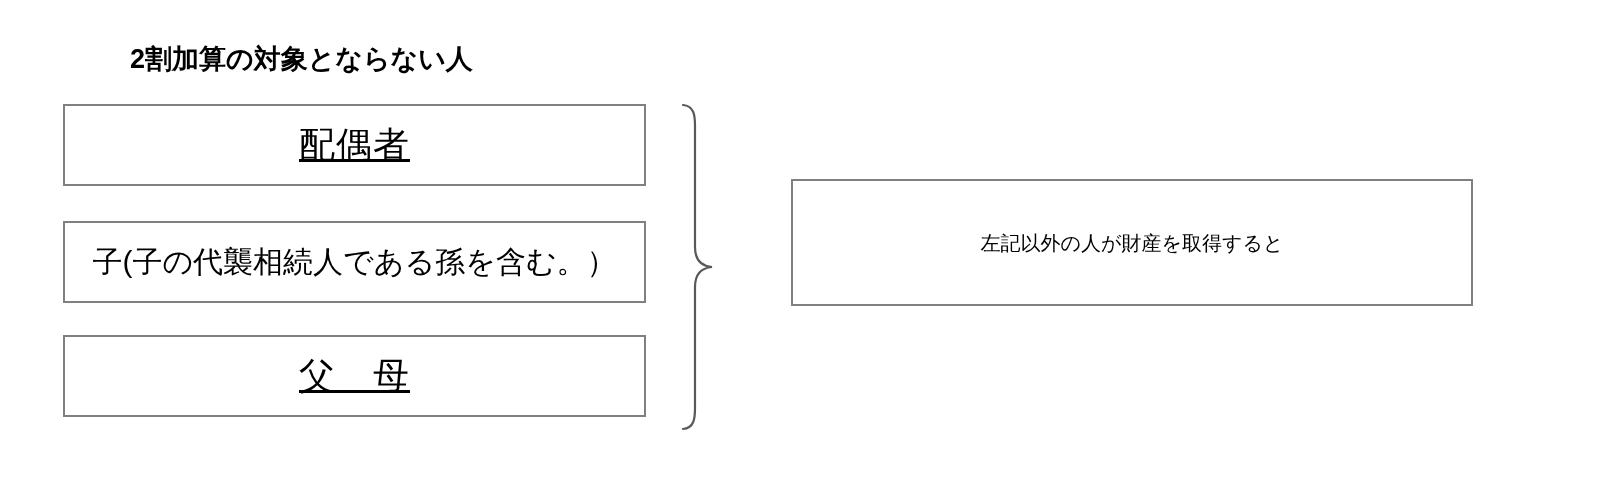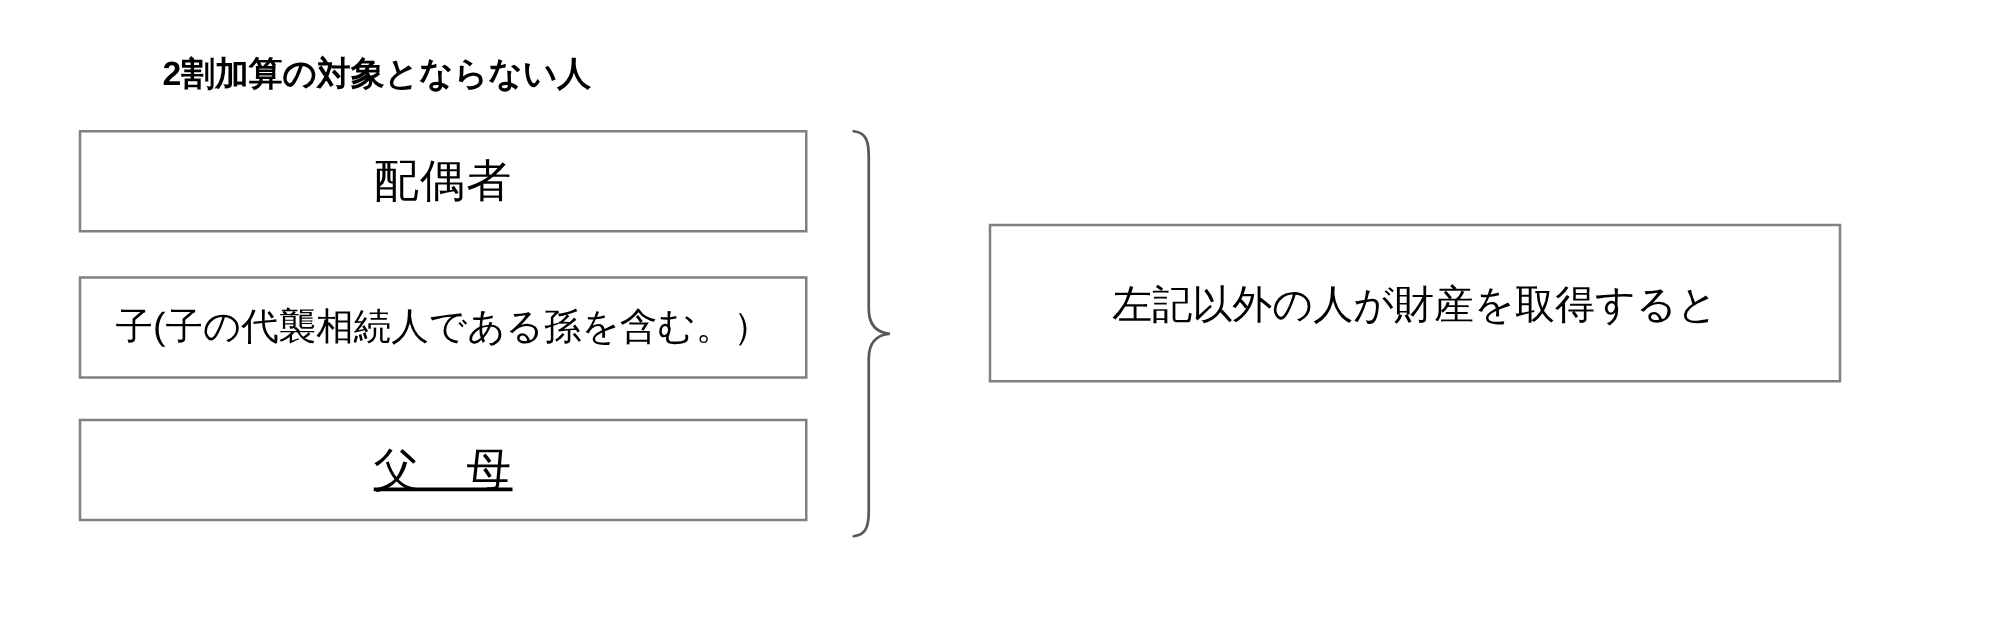--- a/index.html
+++ b/index.html
@@ -49,41 +49,42 @@
     height: 82px;
   }
   #box-spouse { top: 104px; }
   #box-child  { top: 221px; }
   #box-parent { top: 335px; }
 
   #box-spouse .box-text {
     font-size: 36px;
     line-height: 40px;
     letter-spacing: 1px;
+    text-decoration: underline;
   }
   #box-child .box-text {
     font-size: 30px;
     line-height: 34px;
     letter-spacing: 0px;
   }
   #box-parent .box-text {
     font-size: 36px;
     line-height: 40px;
     letter-spacing: 1px;
     text-decoration: underline;
   }
 
   #box-result {
     left: 791px;
     top: 179px;
     width: 682px;
     height: 127px;
   }
   #box-result .box-text {
-    font-size: 32px;
+    font-size: 20px;
     line-height: 54px;
     letter-spacing: 0px;
     white-space: nowrap;
   }
 
   .brace {
     position: absolute;
     left: 662px;
     top: 96px;
     width: 70px;

